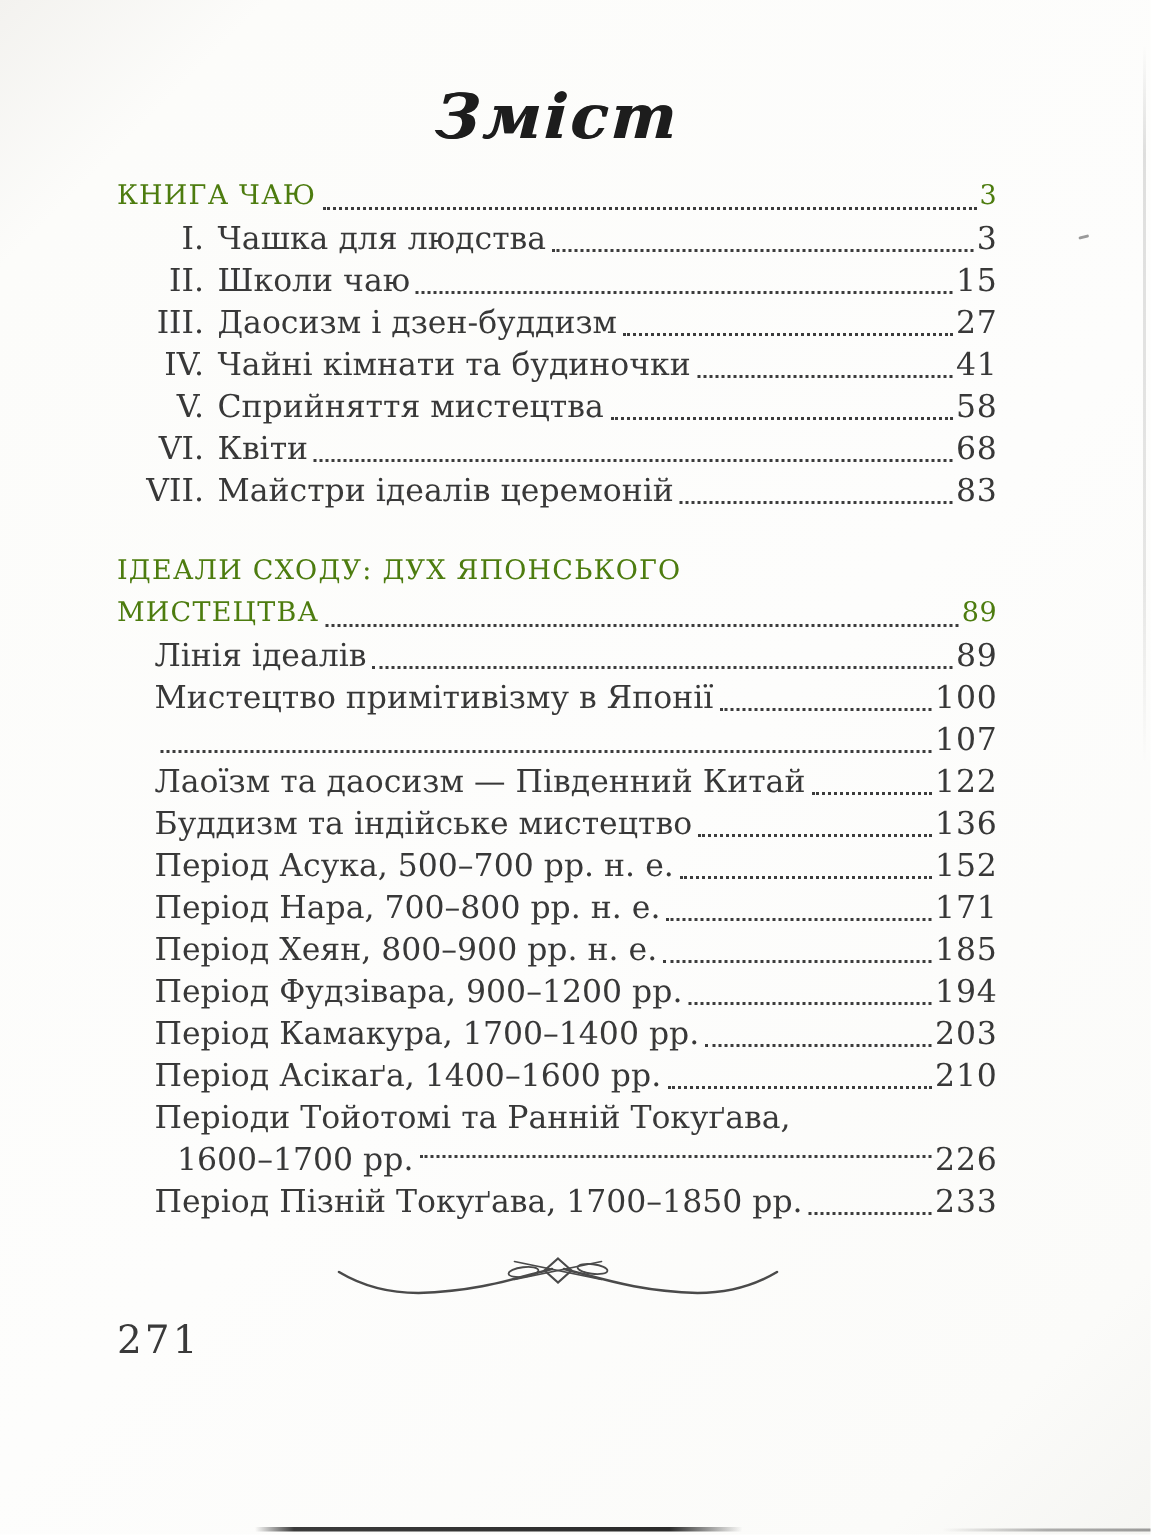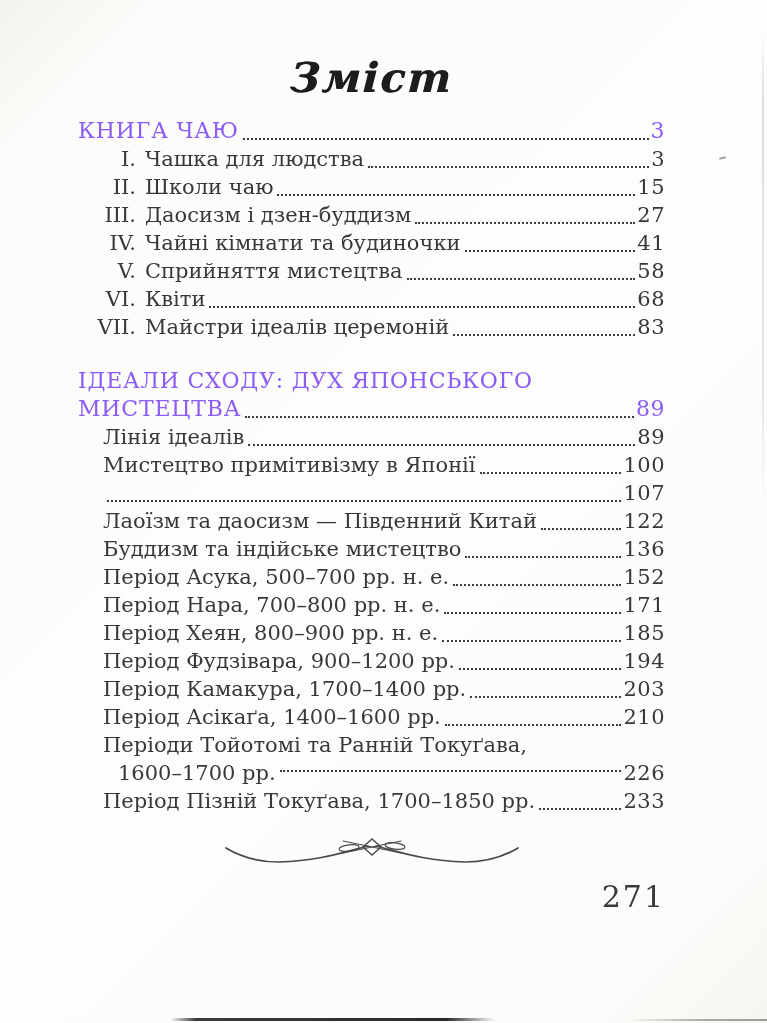--- a/index.html
+++ b/index.html
@@ -30,44 +30,44 @@
   .toc{font-size:21px;line-height:28px;color:#383838;}
   .row{display:flex;align-items:flex-end;}
   .leader{
     flex:1 1 auto;
     border-bottom:2px dotted #3c3c3c;
     margin:0 2px 5px 4px;
     min-width:12px;
   }
   .pagenum{flex:0 0 auto;letter-spacing:0.5px;}
   .heading-row,.heading-line{
-    font-size:22px;
+    font-size:18px;
     letter-spacing:0.8px;
-    color:#8b5cf6;
+    color:#4d7c0f;
     text-transform:uppercase;
   }
   .heading-line{line-height:28px;}
   .num{
     flex:0 0 58px;
     text-align:right;
     padding-right:9px;
     box-sizing:content-box;
   }
   .entry .label{flex:0 0 auto;}
   .plain{margin-left:25px;}
   .wrap2{margin-left:40px;align-items:center;}
   .section-gap{height:26px;}
   .ornament-wrap{
     text-align:center;
     margin-top:18px;
     height:42px;
   }
   .folio{
-    text-align:right;
-    font-size:30px;
+    text-align:left;
+    font-size:26px;
     letter-spacing:2px;
     color:#3a3a3a;
     margin-top:4px;
   }
   
   .edge-line{
     position:absolute;right:3px;top:30px;width:2px;height:480px;
     background:linear-gradient(to bottom,rgba(0,0,0,0) 0%,rgba(0,0,0,0.12) 15%,rgba(0,0,0,0.09) 75%,rgba(0,0,0,0) 100%);
   }
   .speck{

